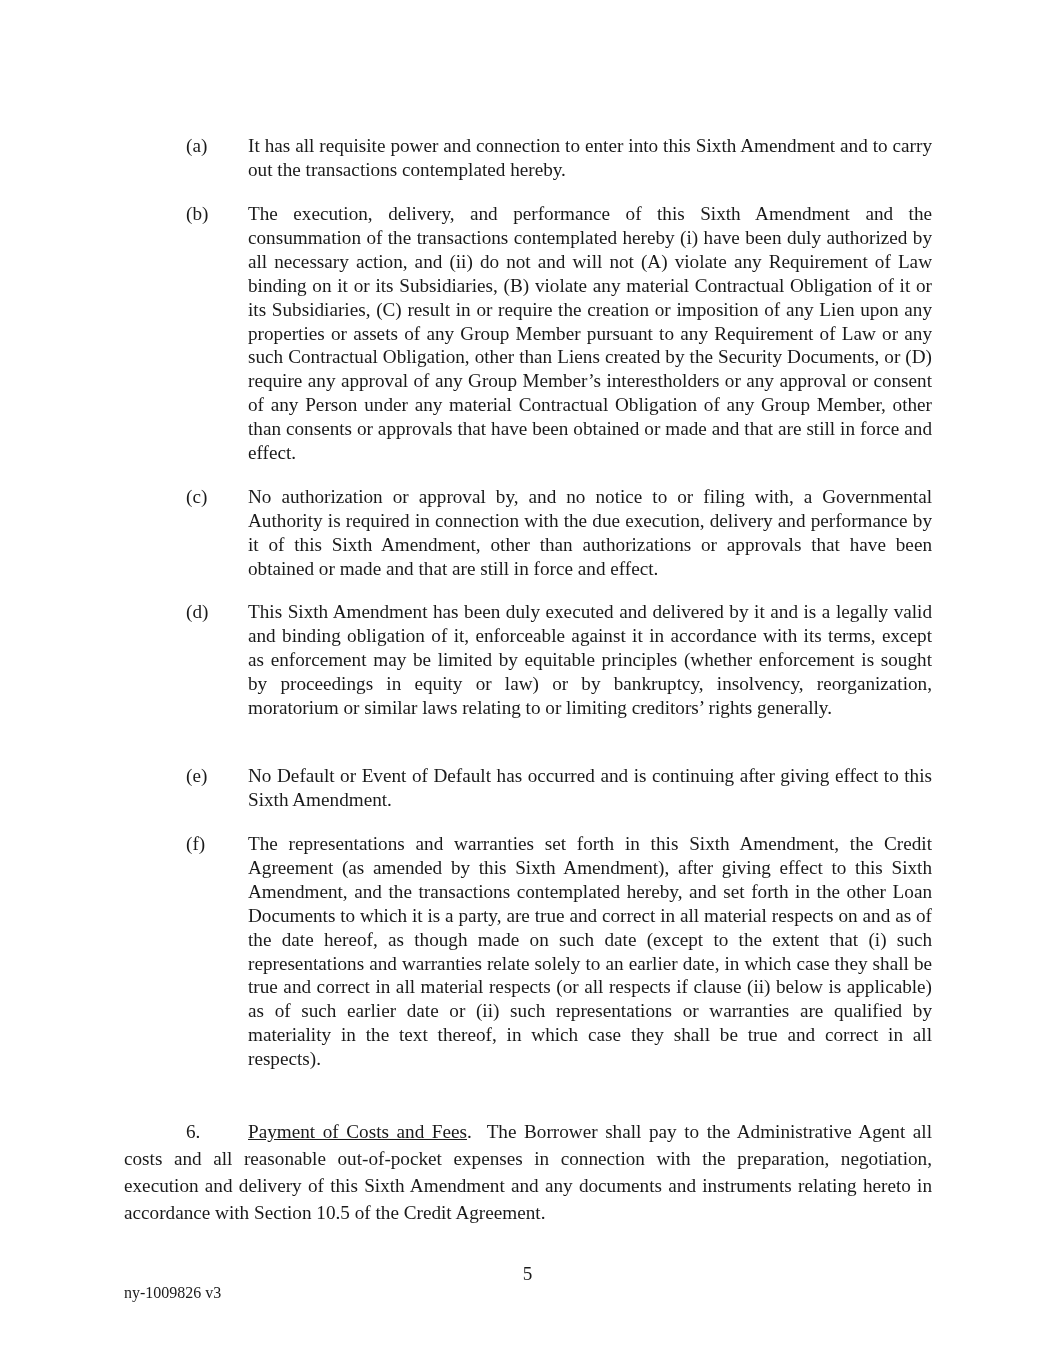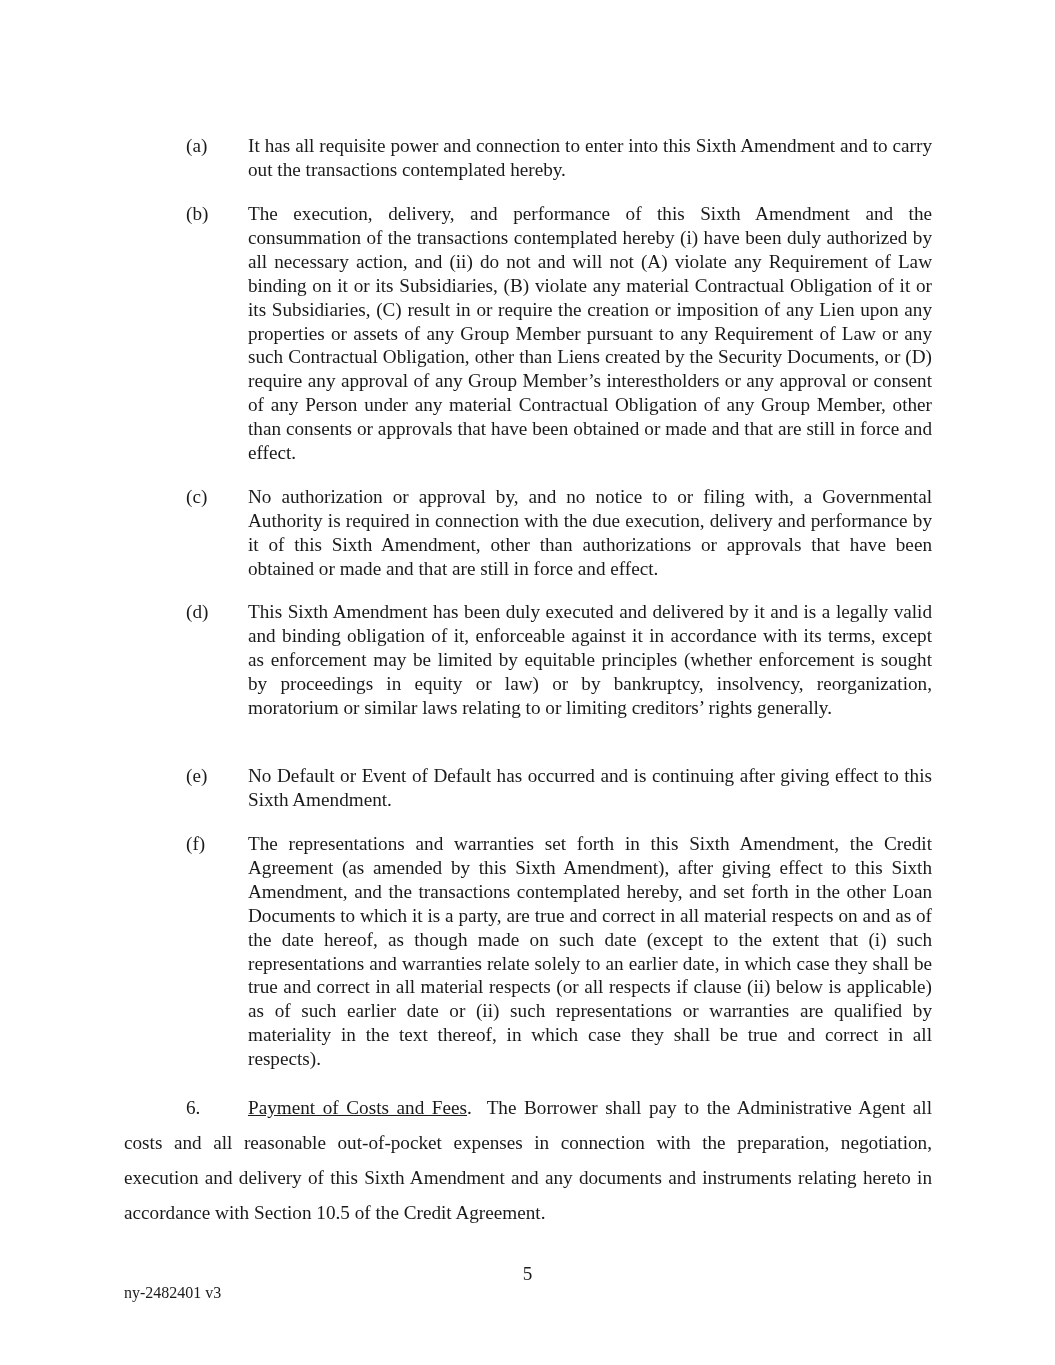--- a/index.html
+++ b/index.html
@@ -2,22 +2,22 @@
 <html><head>
   <meta charset="utf-8">
   <style>
     html, body { margin: 0; padding: 0; background: #ffffff; }
     body { width: 1055px; height: 1365px; position: relative; overflow: hidden;
       font-family: "Liberation Serif", "DejaVu Serif", serif; color: #1a1a1a; }
     .page { position: absolute; left: 0; top: 0; width: 1055px; height: 1365px; }
     .item { position: absolute; left: 186px; width: 746px; font-size: 19.2px; line-height: 23.9px; }
     .item .label { position: absolute; left: 0; top: 0; }
     .item .text { margin-left: 62px; text-align: justify; text-align-last: left; }
-    .para6 { position: absolute; left: 124px; width: 808px; font-size: 19.2px; line-height: 35px;
-      text-align: justify; text-align-last: left; }
+    .para6 { position: absolute; left: 124px; width: 808px; font-size: 19.2px; line-height: 27px;
+      text-align: justify; text-align-last: left; margin-top: 28px; }
     .para6 .num { display: inline-block; width: 62px; margin-left: 62px; }
     .para6 .heading { text-decoration: underline; }
     .page-number { position: absolute; left: 0; width: 1055px; top: 1263px; text-align: center; font-size: 19.2px; }
     .doc-id { position: absolute; left: 124px; top: 1284px; font-size: 16px; }
   </style>
 </head>
 <body>
 
 <div class="page">
 
@@ -47,15 +47,15 @@
   </div>
 
   <div class="item" style="top:832px;">
     <span class="label">(f)</span>
     <div class="text">The representations and warranties set forth in this Sixth Amendment, the Credit Agreement (as amended by this Sixth Amendment), after giving effect to this Sixth Amendment, and the transactions contemplated hereby, and set forth in the other Loan Documents to which it is a party, are true and correct in all material respects on and as of the date hereof, as though made on such date (except to the extent that (i) such representations and warranties relate solely to an earlier date, in which case they shall be true and correct in all material respects (or all respects if clause (ii) below is applicable) as of such earlier date or (ii) such representations or warranties are qualified by materiality in the text thereof, in which case they shall be true and correct in all respects).</div>
   </div>
 
   <div class="para6" style="top:1090px;"><span class="num">6.</span><span class="heading">Payment of Costs and Fees</span><span>.</span>&nbsp; <span>The Borrower shall pay to the Administrative Agent all costs and all reasonable out-of-pocket expenses in connection with the preparation, negotiation, execution and delivery of this Sixth Amendment and any documents and instruments relating hereto in accordance with Section 10.5 of the Credit Agreement.</span></div>
 
   <div class="page-number">5</div>
-  <div class="doc-id">ny-2482401 v3</div>
+  <div class="doc-id">ny-1009826 v3</div>
 
 </div>
 
 </body></html>

